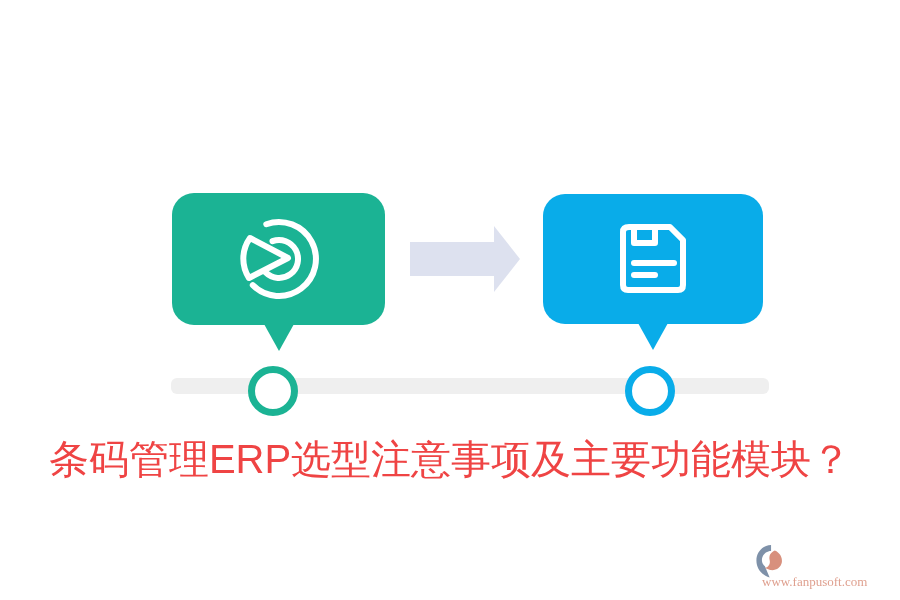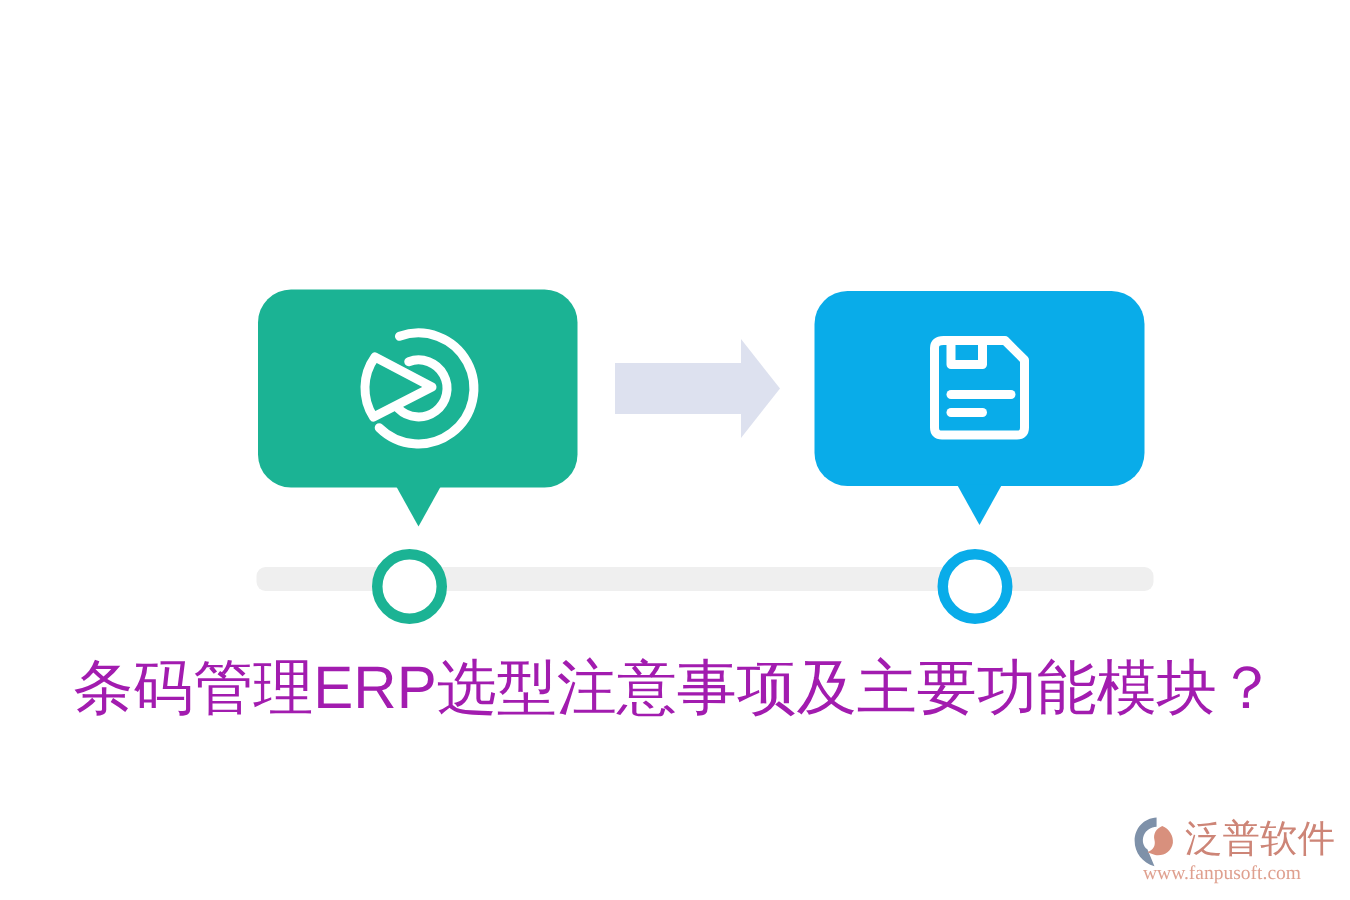--- a/index.html
+++ b/index.html
@@ -71,21 +71,21 @@
   .node-blue  { left: 625px; border-color: #09ace9; }
 
   
   .title {
     position: absolute;
     left: 0; right: 0; top: 435px;
     text-align: center;
     font-size: 40px;
     line-height: 48px;
     font-weight: 500;
-    color: #a21caf;
+    color: #ef4444;
     letter-spacing: 0px;
     white-space: nowrap;
   }
 
   
   .watermark {
     position: absolute;
     right: 8px; bottom: 8px;
     width: 140px; height: 50px;
   }
@@ -151,15 +151,14 @@
 
 <div class="title">条码管理ERP选型注意事项及主要功能模块？</div>
 
 <div class="watermark">
   <svg class="watermark-logo" viewBox="0 0 36 36">
 
     <path d="M 17 1 C 8 1.5 1.5 8.5 1.5 17.5 C 1.5 26 7 33 15.5 35.5 L 10.5 23.5 C 7.5 21.5 6.5 17 8 13.5 C 9.5 10 13 7.5 17 7.5 Z" fill="#7e91a9"></path>
 
     <path d="M 21 7 C 26 9 29 14 28.5 19 C 27.5 25 22 28.5 16 27.5 L 10.5 25.5 C 14.5 24.5 16.5 21 15.5 17 C 14.5 12.5 16.5 9 21 7 Z" fill="#d8907d"></path>
   </svg>
-  <div class="watermark-brand">泛普软件</div>
   <div class="watermark-url">www.fanpusoft.com</div>
 </div>
 
 </body></html>

